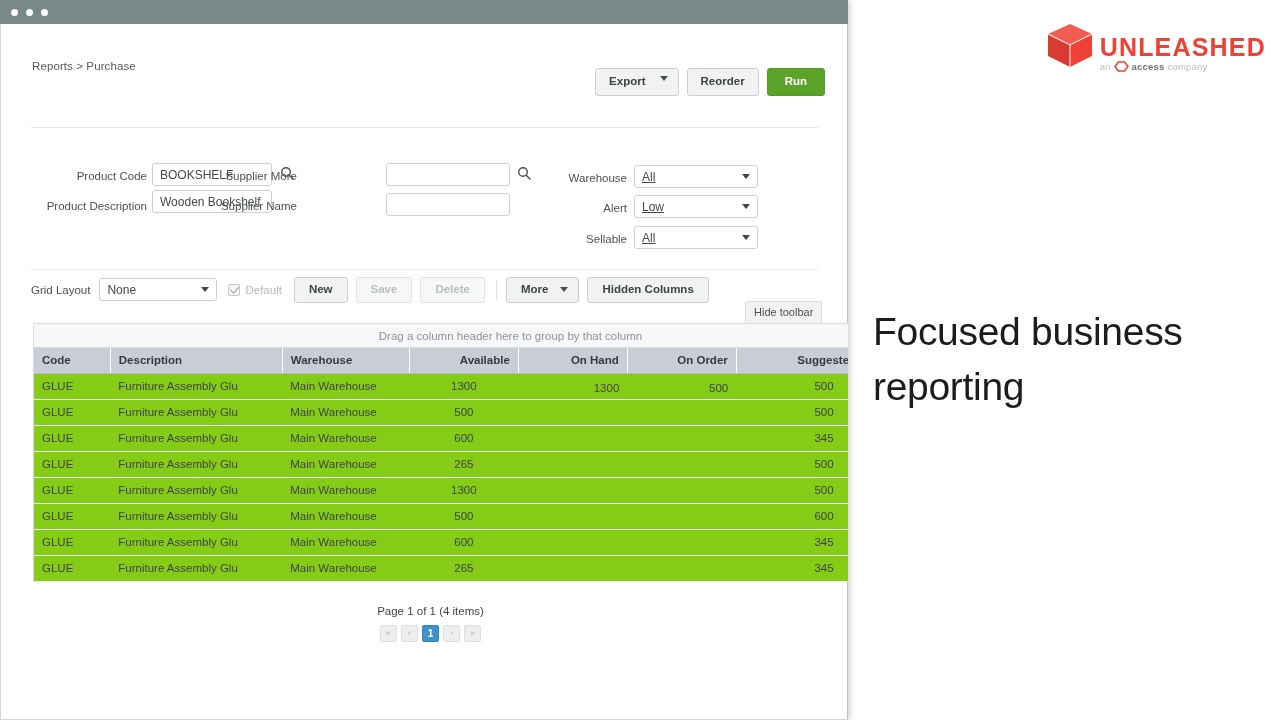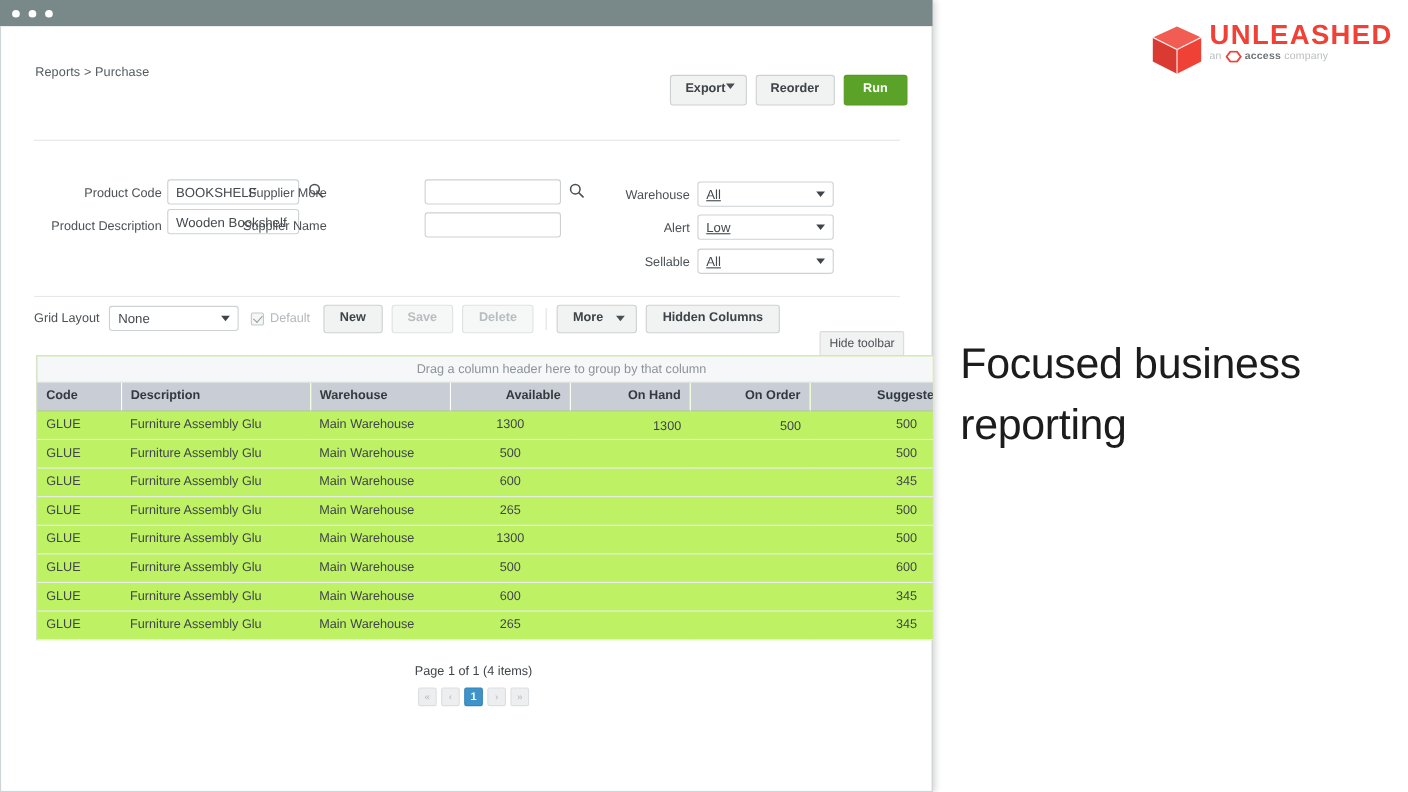--- a/index.html
+++ b/index.html
@@ -56,21 +56,21 @@
     font-family: "Liberation Sans", sans-serif;
     font-size: 11.5px; color: #3d4347; font-weight: 700;
     background: #f1f2f2;
     border: 1px solid #cdd0d2;
     border-radius: 3px;
     padding: 7px 13px;
     line-height: 1;
     cursor: pointer;
     white-space: nowrap;
   }
-  .btn-export { display: flex; padding-right: 10px; }
+  .btn-export { display: flex; gap: 14px; padding-right: 10px; }
   .caret-down {
     width: 0; height: 0;
     border-left: 4px solid transparent;
     border-right: 4px solid transparent;
     border-top: 5px solid #4a4f53;
   }
   .btn-run {
     background: #5ba328; border-color: #559a23; color: #ffffff;
     padding: 7px 17px;
   }
@@ -172,21 +172,21 @@
     background: #f1f2f2; border: 1px solid #d8dbdc; border-radius: 2px;
     font-size: 11px; color: #4b5154; padding: 4px 8px; line-height: 1.2;
   }
 
   
   .grid {
     position: absolute; left: 32px; top: 299px;
     width: 955px;
     border: 1px solid #d9dde0;
     border-bottom: none;
-    background: #bef264;
+    background: #84cc16;
   }
   .group-bar {
     height: 24px; background: #f6f7f8;
     border-bottom: 1px solid #d9dde0;
     display: flex; align-items: center; justify-content: center;
     font-size: 11.5px; color: #8d9398;
   }
   table.dgrid { width: 100%; border-collapse: collapse; table-layout: fixed; }
   table.dgrid thead th {
     background: #c9ced6;
@@ -229,21 +229,21 @@
     background: #eceef0; border: 1px solid #dcdfe2; border-radius: 2px;
     font-size: 9px; color: #b0b5b9;
     display: flex; align-items: center; justify-content: center;
     cursor: pointer; line-height: 1;
   }
   .pg.active { background: #3f93c8; border-color: #3585b8; color: #ffffff; font-weight: 700; font-size: 10px; }
 
   
   .brand {
     position: absolute; right: 14px; top: 20px;
-    display: flex; align-items: flex-start; gap: 4px;
+    display: flex; align-items: flex-end; gap: 4px;
   }
   .brand-cube { width: 52px; height: 52px; }
   .brand-text { display: flex; flex-direction: column; gap: 1px; }
   .brand-name {
     font-size: 25px; font-weight: 700; color: #ef4136;
     letter-spacing: 1.2px; line-height: 1;
   }
   .brand-tag {
     display: flex; align-items: center; gap: 3px;
     font-size: 9.5px; color: #b9bcbe; letter-spacing: 0.2px;

